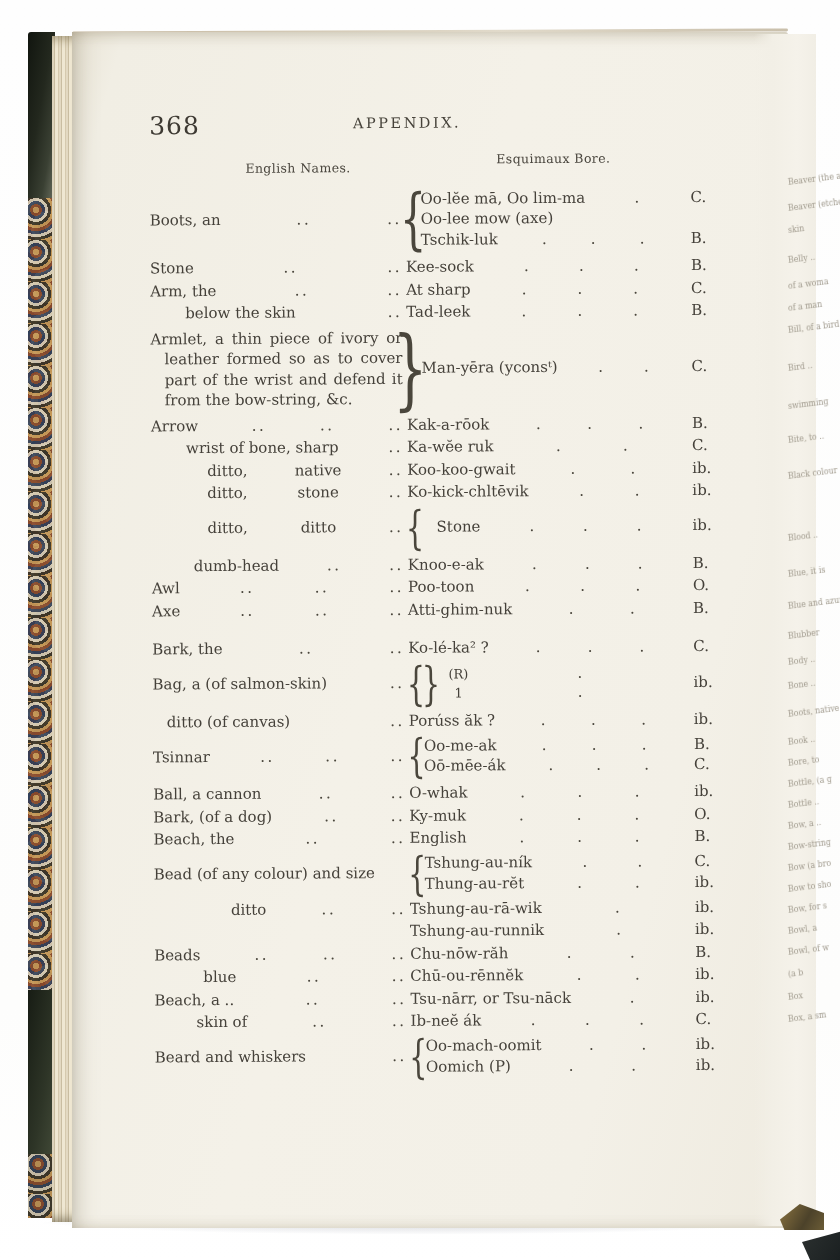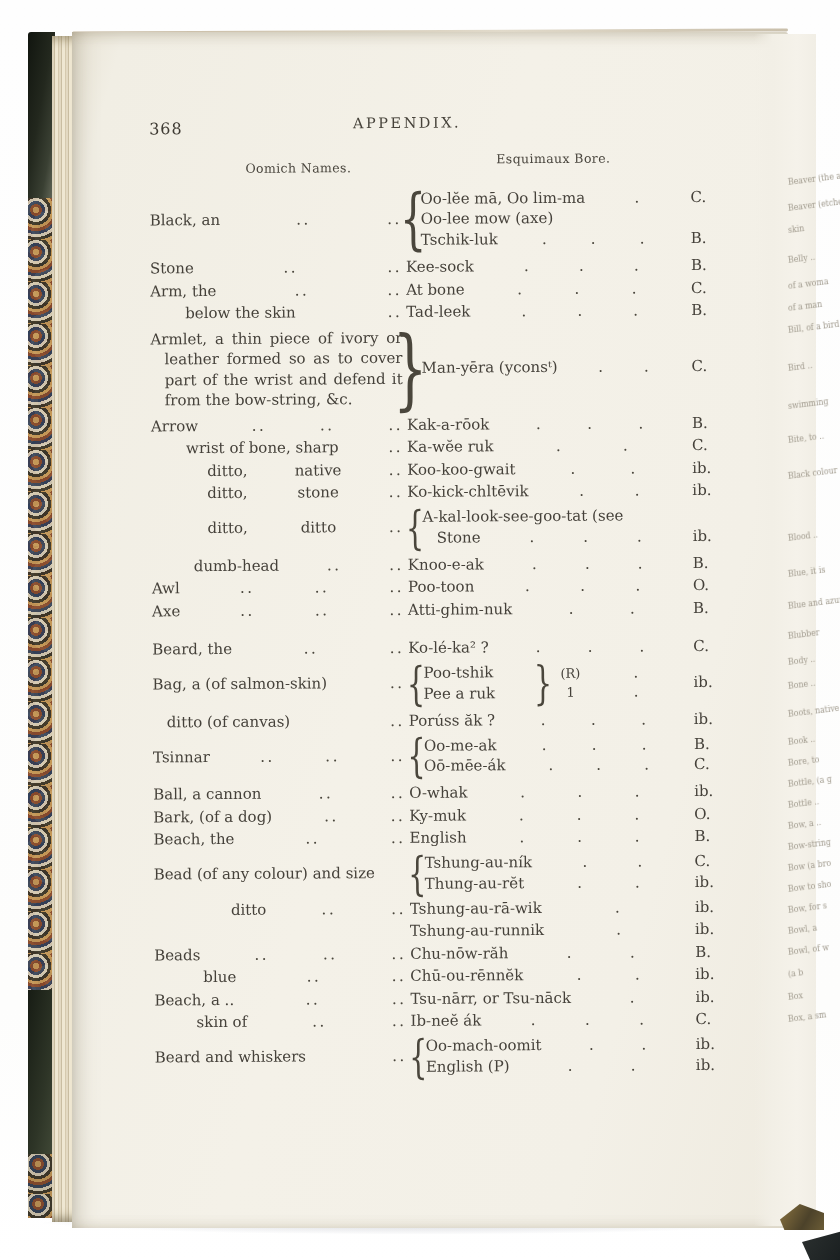--- a/index.html
+++ b/index.html
@@ -46,21 +46,21 @@
        filter:blur(.3px);letter-spacing:0;}
   .corner-bit{position:absolute;left:752px;top:1174px;width:44px;height:26px;
        background:linear-gradient(120deg,#8a7340,#4c422a 60%,#6b5c36);
        clip-path:polygon(0 60%,45% 0,100% 35%,100% 100%,10% 100%);}
   .corner-dark{position:absolute;left:774px;top:1196px;width:60px;height:40px;
        background:linear-gradient(120deg,#2c3130,#13181a);
        clip-path:polygon(0 40%,100% 0,100% 100%,18% 100%);}
 
   
   .content{position:absolute;left:121px;top:80px;width:575px;transform:rotate(-0.35deg);transform-origin:40% 0;}
-  .page-number{position:absolute;left:0;top:8px;font-size:16px;letter-spacing:1px;color:#3e3a33;}
+  .page-number{position:absolute;left:0;top:0;font-size:25px;letter-spacing:1px;color:#3e3a33;}
   .running-head{position:absolute;left:258px;top:5px;transform:translateX(-50%);
        font-size:14.5px;letter-spacing:2.5px;color:#46423a;}
   .col-head{position:absolute;font-size:12.5px;color:#4a463e;letter-spacing:.4px;}
   .col-head.en-h{left:96px;top:50px;}
   .col-head.eq-h{left:347px;top:42px;}
   .vocab{position:absolute;left:0;top:74px;width:575px;font-size:15px;color:#45413a;}
 
   .row{display:flex;align-items:center;margin-top:2px;}
   .en{width:252px;flex:none;}
   .en-line{line-height:20.5px;min-height:20.5px;}
@@ -128,27 +128,27 @@
           <div class="edge-fragment" style="top: 957px;">Box</div>
           <div class="edge-fragment" style="top: 979px;">Box, a sm</div>
         </div>
     </div>
     <div class="corner-bit"></div>
     <div class="corner-dark"></div>
 
     <div class="content">
       <div class="page-number">368</div>
       <div class="running-head">APPENDIX.</div>
-      <div class="col-head en-h">Oomich Names.</div>
+      <div class="col-head en-h">English Names.</div>
       <div class="col-head eq-h">Esquimaux Bore.</div>
       <div class="vocab" id="vocab-host">
           <div class="row">
             <div class="en">
               <div class="en-line fx">
-                <span class="tx">Black, an</span>
+                <span class="tx">Boots, an</span>
                 <span class="ld">..</span>
                 <span class="ld">..</span>
               </div>
             </div>
             <div class="eq">
               <span class="brace" style="font-size: 67px;">{</span>
               <div class="eq-lines">
                 <div class="eq-line">
                   <span class="tx">Oo-lĕe mā, Oo lim-ma</span>
                   <span class="dots">
@@ -199,21 +199,21 @@
             <div class="en">
               <div class="en-line fx">
                 <span class="tx">Arm, the</span>
                 <span class="ld">..</span>
                 <span class="ld">..</span>
               </div>
             </div>
             <div class="eq">
               <div class="eq-lines">
                 <div class="eq-line">
-                  <span class="tx">At bone</span>
+                  <span class="tx">At sharp</span>
                   <span class="dots">
                     <span class="dot">.</span>
                     <span class="dot">.</span>
                     <span class="dot">.</span>
                   </span>
                   <span class="mark">C.</span>
                 </div>
               </div>
             </div>
           </div>
@@ -349,21 +349,20 @@
               <div class="en-line fx" style="padding-left: 56px;">
                 <span class="tx">ditto,</span>
                 <span class="tx">ditto</span>
                 <span class="ld">..</span>
               </div>
             </div>
             <div class="eq">
               <span class="brace" style="font-size: 46px;">{</span>
               <div class="eq-lines">
                 <div class="eq-line">
-                  <span class="tx">A-kal-look-see-goo-tat (see</span>
                   <span class="dots"></span>
                   <span class="mark"></span>
                 </div>
                 <div class="eq-line">
                   <span class="tx" style="padding-left: 14px;">Stone</span>
                   <span class="dots">
                     <span class="dot">.</span>
                     <span class="dot">.</span>
                     <span class="dot">.</span>
                   </span>
@@ -435,21 +434,21 @@
                     <span class="dot">.</span>
                   </span>
                   <span class="mark">B.</span>
                 </div>
               </div>
             </div>
           </div>
           <div class="row" style="margin-top: 18px;">
             <div class="en">
               <div class="en-line fx">
-                <span class="tx">Beard, the</span>
+                <span class="tx">Bark, the</span>
                 <span class="ld">..</span>
                 <span class="ld">..</span>
               </div>
             </div>
             <div class="eq">
               <div class="eq-lines">
                 <div class="eq-line">
                   <span class="tx">Ko-lé-ka² ?</span>
                   <span class="dots">
                     <span class="dot">.</span>
@@ -463,28 +462,20 @@
           </div>
           <div class="row" style="margin-top: 2px;">
             <div class="en">
               <div class="en-line fx">
                 <span class="tx">Bag, a (of salmon-skin)</span>
                 <span class="ld">..</span>
               </div>
             </div>
             <div class="eq tight">
               <span class="brace" style="font-size: 46px;">{</span>
-              <div class="eq-lines">
-                <div class="eq-line">
-                  <span class="tx">Poo-tshik</span>
-                </div>
-                <div class="eq-line">
-                  <span class="tx">Pee a ruk</span>
-                </div>
-              </div>
               <span class="brace" style="font-size: 46px;">}</span>
               <div class="suffix">
                 <div class="stack">
                   <div class="sline">(R)</div>
                   <div class="sline">1</div>
                 </div>
                 <div class="dotcol">
                   <div class="dot">.</div>
                   <div class="dot">.</div>
                 </div>
@@ -771,21 +762,21 @@
               <div class="eq-lines">
                 <div class="eq-line">
                   <span class="tx">Oo-mach-oomit</span>
                   <span class="dots">
                     <span class="dot">.</span>
                     <span class="dot">.</span>
                   </span>
                   <span class="mark">ib.</span>
                 </div>
                 <div class="eq-line">
-                  <span class="tx">English (P)</span>
+                  <span class="tx">Oomich (P)</span>
                   <span class="dots">
                     <span class="dot">.</span>
                     <span class="dot">.</span>
                   </span>
                   <span class="mark">ib.</span>
                 </div>
               </div>
             </div>
           </div>
         </div>

